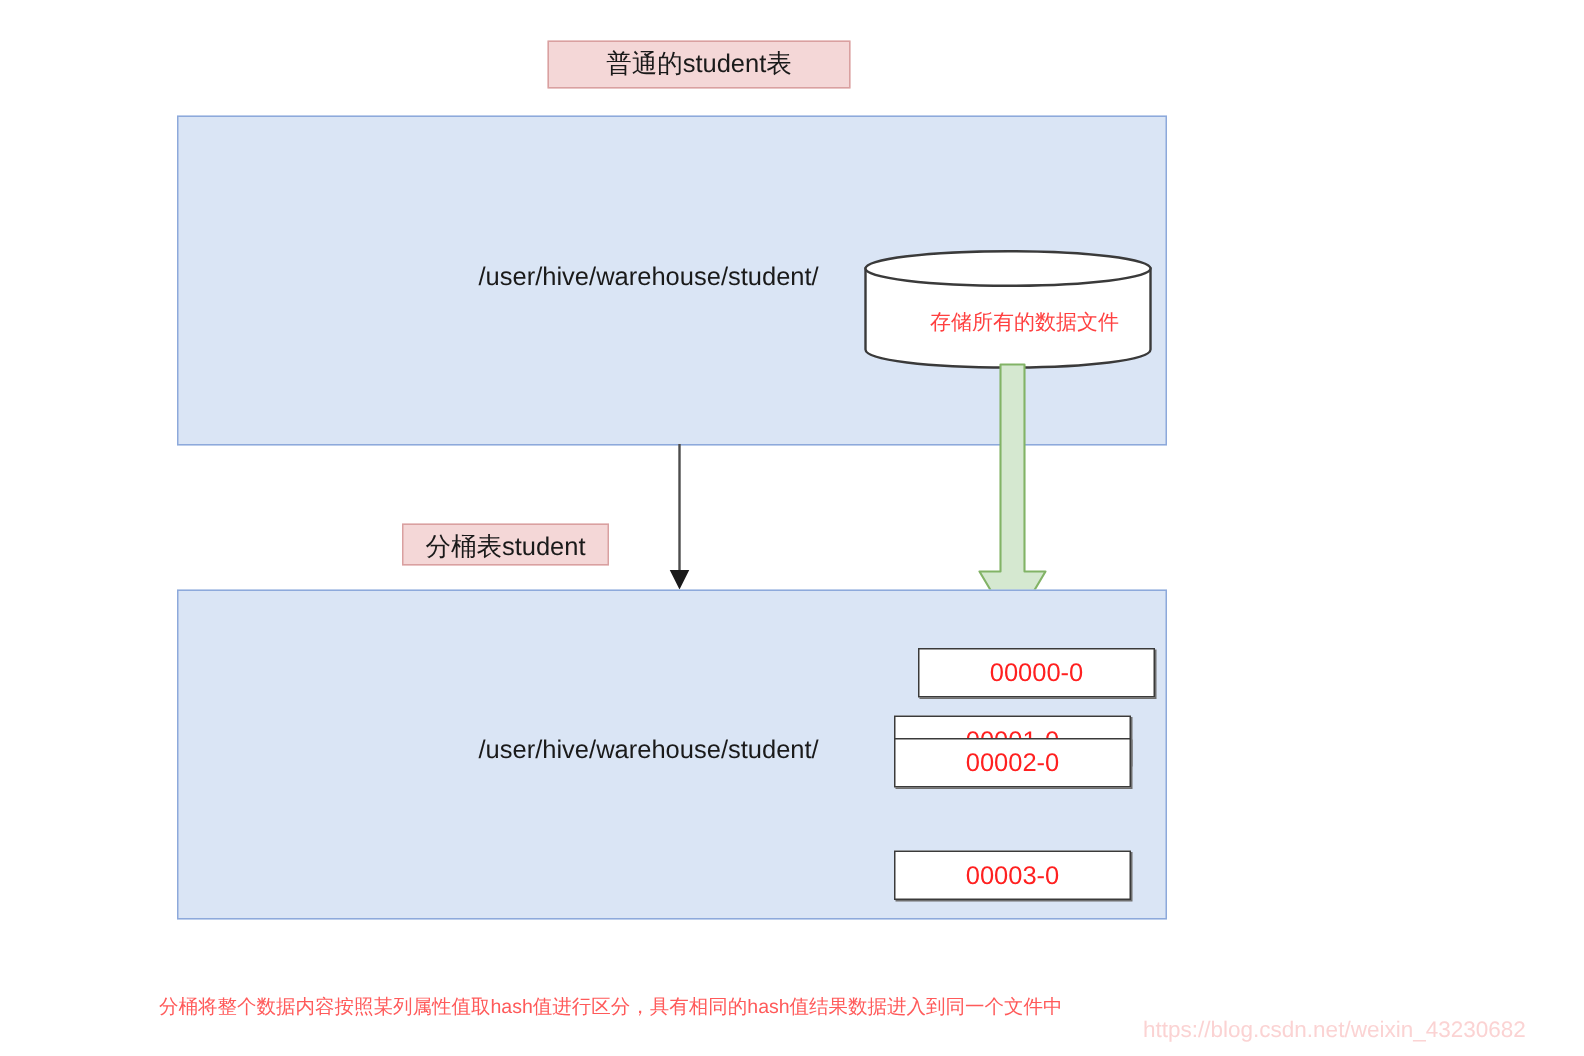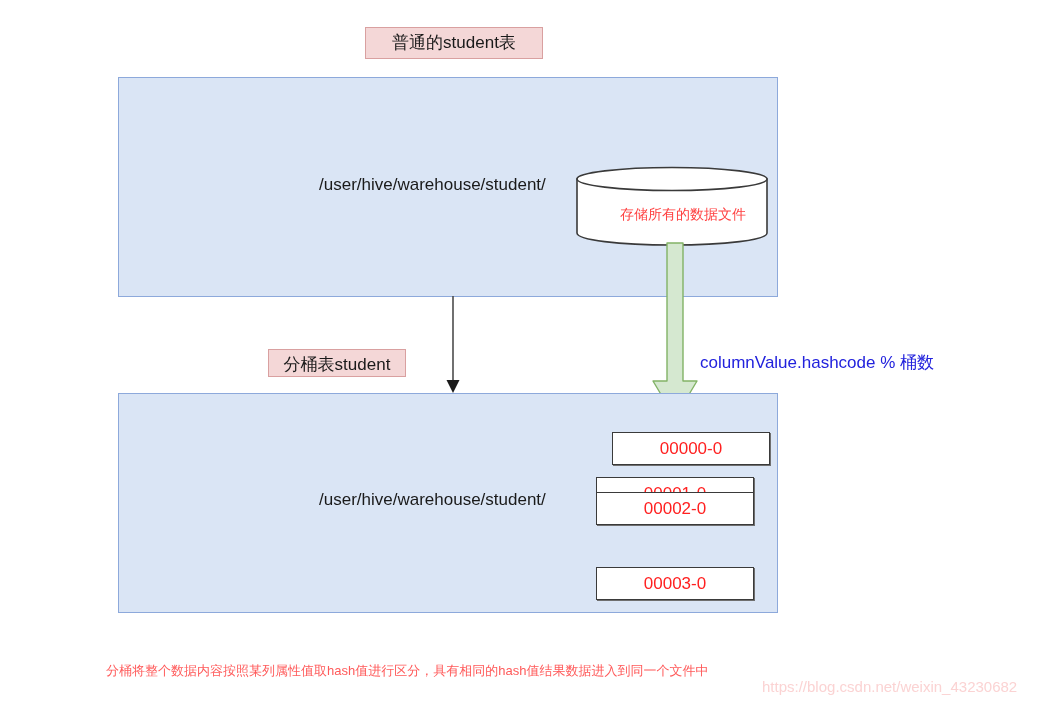--- a/index.html
+++ b/index.html
@@ -46,21 +46,21 @@
     border: 1px solid #d9a0a0;
     box-sizing: border-box;
     color: #1a1a1a;
     font-size: 17px;
     line-height: 30px;
     text-align: center;
     white-space: nowrap;
   }
   #label-plain-table {
     left: 365px; top: 27px;
-    width: 178px; height: 32px;
+    width: 202px; height: 32px;
   }
   #label-bucketed-table {
     left: 268px; top: 349px;
     width: 138px; height: 28px;
   }
 
   
   .path-text {
     position: absolute;
     color: #1a1a1a;
@@ -168,21 +168,20 @@
       <polygon points="13,97 6.5,84 19.5,84" fill="#1a1a1a"></polygon>
     </svg>
   </div>
 
   <div class="arrow-svg" id="arrow-green-wrap">
     <svg width="70" height="178" viewBox="0 0 70 178" xmlns="http://www.w3.org/2000/svg">
       <polygon points="27,1 43,1 43,139 57,139 35,176 13,139 27,139" fill="#d5e8d0" stroke="#82b366" stroke-width="1.4" stroke-linejoin="round"></polygon>
     </svg>
   </div>
 
-  <div id="hash-formula">columnValue.hashcode % 桶数</div>
 
   <div class="pink-label" id="label-bucketed-table">分桶表student</div>
 
   <div class="blue-box" id="table-box-bucketed"></div>
 
   <div class="path-text" id="path-bucket">/user/hive/warehouse/student/</div>
 
   <div class="bucket-file b0">00000-0</div>
   <div class="bucket-file b1">00001-0</div>
   <div class="bucket-file b2">00002-0</div>

